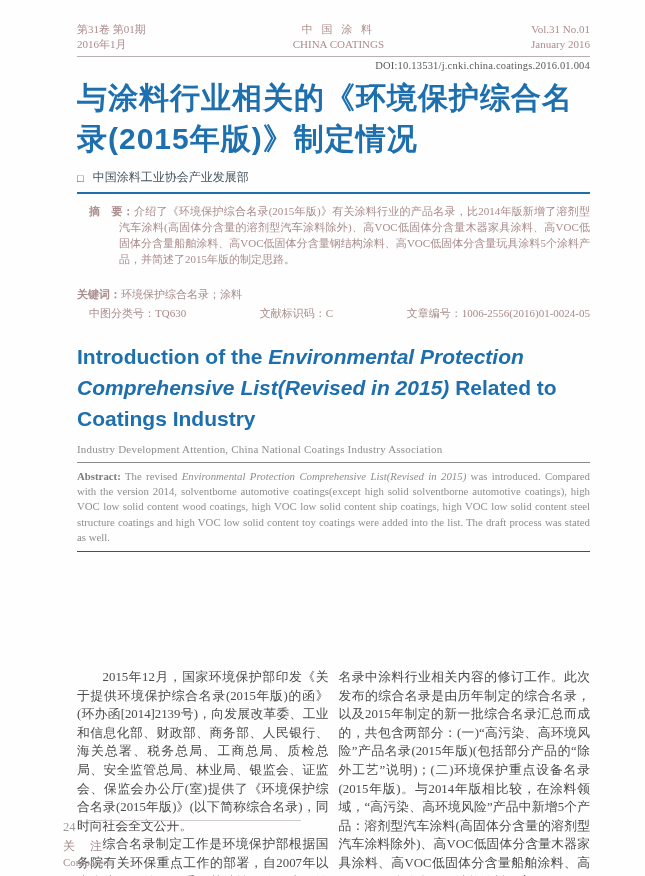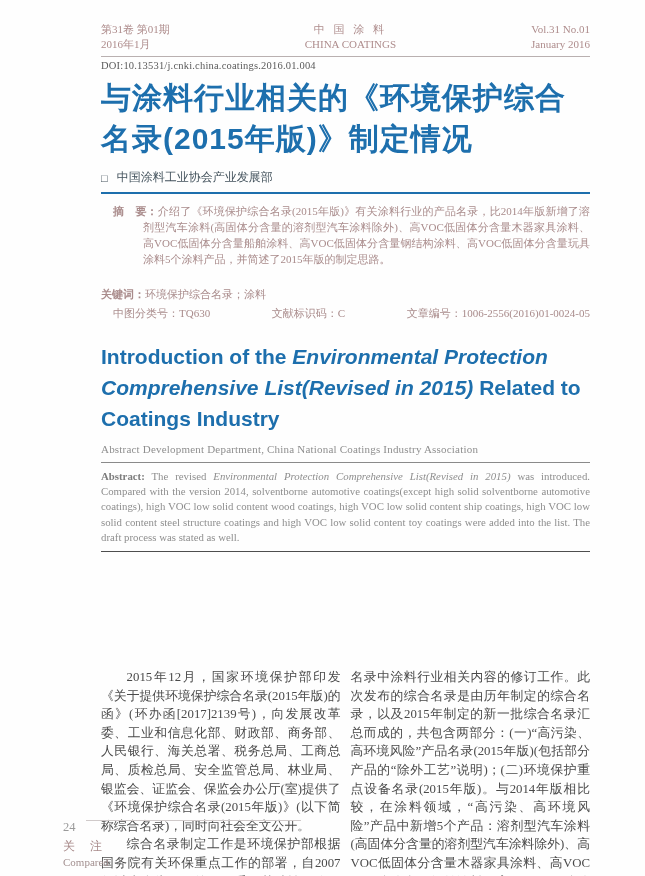--- a/index.html
+++ b/index.html
@@ -4,33 +4,33 @@
 <style>
   * { margin: 0; padding: 0; box-sizing: border-box; }
   html, body { background: #e8e8e8; }
   body { font-family: "Liberation Serif", "DejaVu Serif", serif; }
   .page {
     position: relative;
     width: 645px; height: 876px;
     margin: 0 auto;
     background: #fefefe;
     overflow: hidden;
-    padding: 22px 55px 0 101px;
+    padding: 22px 55px 0 77px;
     color: #4c4c4c;
   }
   
   .jheader {
     display: flex; justify-content: space-between; align-items: flex-start;
     font-size: 11px; line-height: 15px; color: #ae8c8c;
   }
   .jheader .col-c { text-align: center; }
   .jheader .col-r { text-align: right; }
   .jheader .zh { letter-spacing: 3px; }
   .hrule { border: none; border-top: 1px solid #b9b0b0; margin-top: 4px; }
-  .doi { font-size: 10.5px; color: #5a5a5a; margin-top: 3px; letter-spacing: 0.2px; }
+  .doi { font-size: 10.5px; color: #5a5a5a; margin-top: 3px; letter-spacing: 0.2px; text-align: right; }
 
   
   .title-zh {
     margin-top: 6px;
     font-family: "Liberation Sans", "DejaVu Sans", sans-serif;
     font-weight: bold;
     font-size: 30px; line-height: 41px;
     color: #1d6fad;
     letter-spacing: 1px;
   }
@@ -128,31 +128,31 @@
     <p class="kw"><b>关键词：</b><span>环境保护综合名录；涂料</span></p>
   </div>
 
   <div class="meta-row">
     <span>中图分类号：TQ630</span>
     <span>文献标识码：C</span>
     <span>文章编号：1006-2556(2016)01-0024-05</span>
   </div>
 
   <h2 class="title-en"><span>Introduction of the </span><i>Environmental Protection Comprehensive List(Revised in 2015)</i><span> Related to Coatings Industry</span></h2>
-  <div class="affil-en">Abstract Development Department, China National Coatings Industry Association</div>
+  <div class="affil-en">Industry Development Attention, China National Coatings Industry Association</div>
   <hr class="gray-rule">
 
   <div class="abs-en">
     <p><b>Abstract:</b><span> The revised </span><i>Environmental Protection Comprehensive List(Revised in 2015)</i><span> was introduced. Compared with the version 2014, solventborne automotive coatings(except high solid solventborne automotive coatings), high VOC low solid content wood coatings, high VOC low solid content ship coatings, high VOC low solid content steel structure coatings and high VOC low solid content toy coatings were added into the list. The draft process was stated as well.</span></p>
   </div>
   <hr class="dark-rule">
 
   <div class="columns">
     <div class="col">
-      <p class="indent">2015年12月，国家环境保护部印发《关于提供环境保护综合名录(2015年版)的函》(环办函[2017]2139号)，向发展改革委、工业和信息化部、财政部、商务部、人民银行、海关总署、税务总局、工商总局、质检总局、安全监管总局、林业局、银监会、证监会、保监会办公厅(室)提供了《环境保护综合名录(2015年版)》(以下简称综合名录)，同时向社会全文公开。</p>
+      <p class="indent">2015年12月，国家环境保护部印发《关于提供环境保护综合名录(2015年版)的函》(环办函[2014]2139号)，向发展改革委、工业和信息化部、财政部、商务部、人民银行、海关总署、税务总局、工商总局、质检总局、安全监管总局、林业局、银监会、证监会、保监会办公厅(室)提供了《环境保护综合名录(2015年版)》(以下简称综合名录)，同时向社会全文公开。</p>
       <p class="indent">综合名录制定工作是环境保护部根据国务院有关环保重点工作的部署，自2007年以来牵头开展的一项重要基础性工作，中国涂料工业协会负责每年</p>
 
     </div>
     <div class="col">
       <p>名录中涂料行业相关内容的修订工作。此次发布的综合名录是由历年制定的综合名录，以及2015年制定的新一批综合名录汇总而成的，共包含两部分：(一)“高污染、高环境风险”产品名录(2015年版)(包括部分产品的“除外工艺”说明)；(二)环境保护重点设备名录(2015年版)。与2014年版相比较，在涂料领域，“高污染、高环境风险”产品中新增5个产品：溶剂型汽车涂料(高固体分含量的溶剂型汽车涂料除外)、高VOC低固体分含量木器家具涂料、高VOC低固体分含量船舶涂料、高VOC低固体分含量钢结构涂料、高</p>
     </div>
   </div>
 
   <div class="footer">
     <div class="pn-row">

